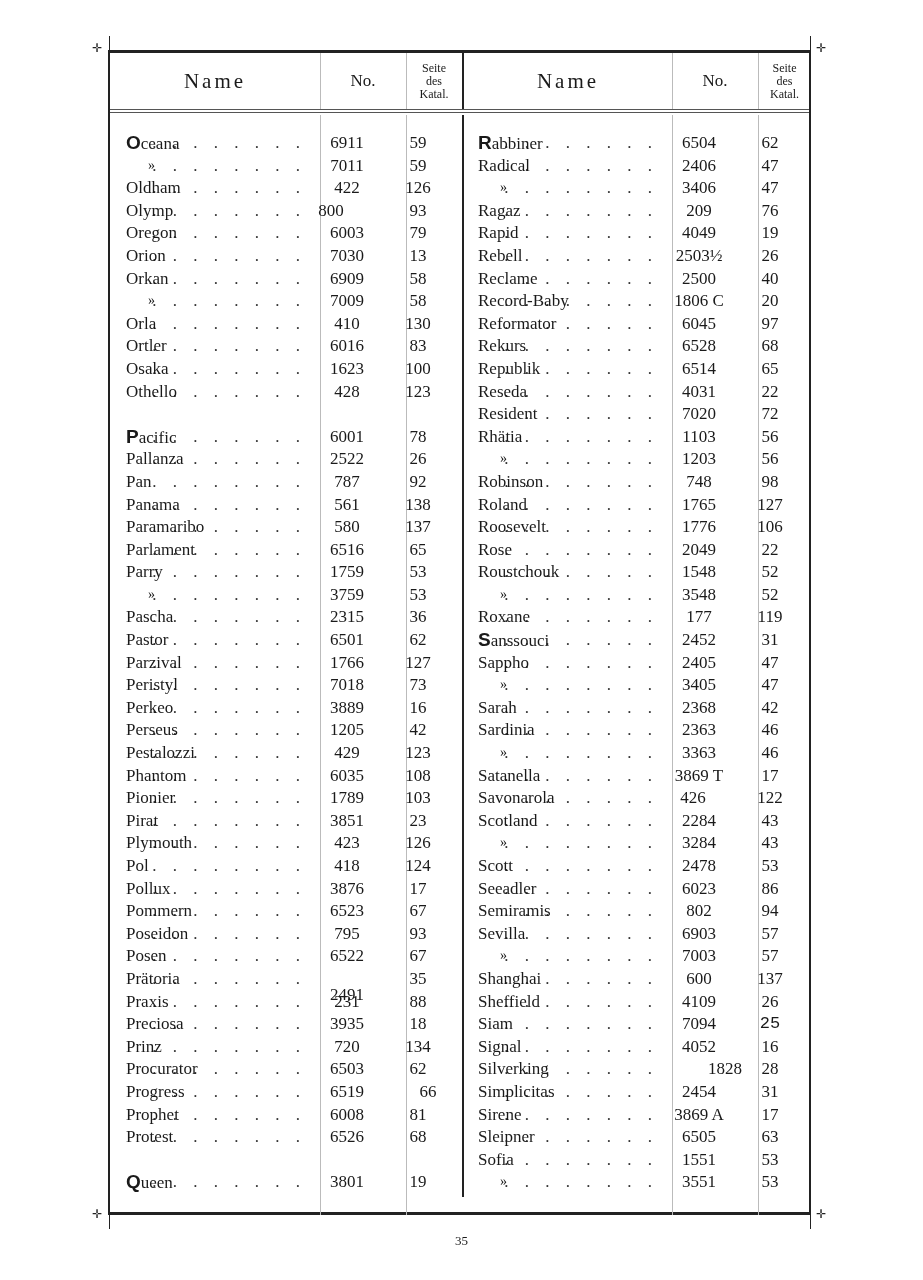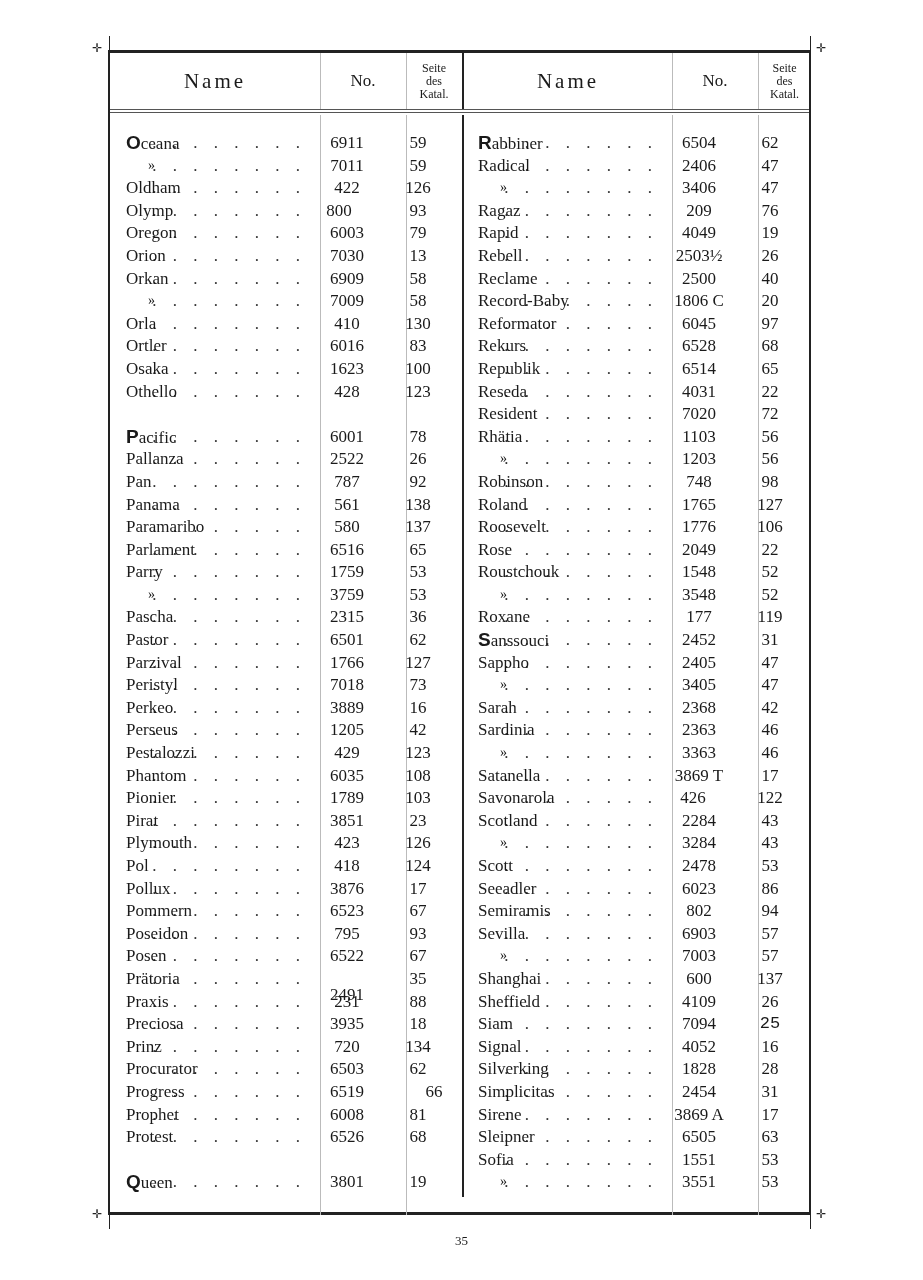--- a/index.html
+++ b/index.html
@@ -86,21 +86,21 @@
       </div>
       <div class="row">
         <span class="dots">. . . . . . . .</span>
         <span class="nm">Oldham</span>
         <span class="no" style="left: 178px; width: 86px;">422</span>
         <span class="pg" style="left: 264px; width: 56px;">126</span>
       </div>
       <div class="row">
         <span class="dots">. . . . . . . .</span>
         <span class="nm">Olymp</span>
-        <span class="no" style="left: 170px; width: 86px;">800</span>
+        <span class="no" style="left: 162px; width: 86px;">800</span>
         <span class="pg" style="left: 264px; width: 56px;">93</span>
       </div>
       <div class="row">
         <span class="dots">. . . . . . . .</span>
         <span class="nm">Oregon</span>
         <span class="no" style="left: 178px; width: 86px;">6003</span>
         <span class="pg" style="left: 264px; width: 56px;">79</span>
       </div>
       <div class="row">
         <span class="dots">. . . . . . . .</span>
@@ -316,21 +316,21 @@
       <div class="row">
         <span class="dots">. . . . . . . .</span>
         <span class="nm">Procurator</span>
         <span class="no" style="left: 178px; width: 86px;">6503</span>
         <span class="pg" style="left: 264px; width: 56px;">62</span>
       </div>
       <div class="row">
         <span class="dots">. . . . . . . .</span>
         <span class="nm">Progress</span>
         <span class="no" style="left: 178px; width: 86px;">6519</span>
-        <span class="pg" style="left: 280px; width: 56px;">66</span>
+        <span class="pg" style="left: 274px; width: 56px;">66</span>
       </div>
       <div class="row">
         <span class="dots">. . . . . . . .</span>
         <span class="nm">Prophet</span>
         <span class="no" style="left: 178px; width: 86px;">6008</span>
         <span class="pg" style="left: 264px; width: 56px;">81</span>
       </div>
       <div class="row">
         <span class="dots">. . . . . . . .</span>
         <span class="nm">Protest</span>
@@ -588,21 +588,21 @@
       </div>
       <div class="row">
         <span class="dots">. . . . . . . .</span>
         <span class="nm">Signal</span>
         <span class="no" style="left: 178px; width: 86px;">4052</span>
         <span class="pg" style="left: 264px; width: 56px;">16</span>
       </div>
       <div class="row">
         <span class="dots">. . . . . . . .</span>
         <span class="nm">Silverking</span>
-        <span class="no" style="left: 178px; width: 86px;">1828</span>
+        <span class="no" style="left: 178px; width: 86px; text-align: right;">1828</span>
         <span class="pg" style="left: 264px; width: 56px;">28</span>
       </div>
       <div class="row">
         <span class="dots">. . . . . . . .</span>
         <span class="nm">Simplicitas</span>
         <span class="no" style="left: 178px; width: 86px;">2454</span>
         <span class="pg" style="left: 264px; width: 56px;">31</span>
       </div>
       <div class="row">
         <span class="dots">. . . . . . . .</span>

